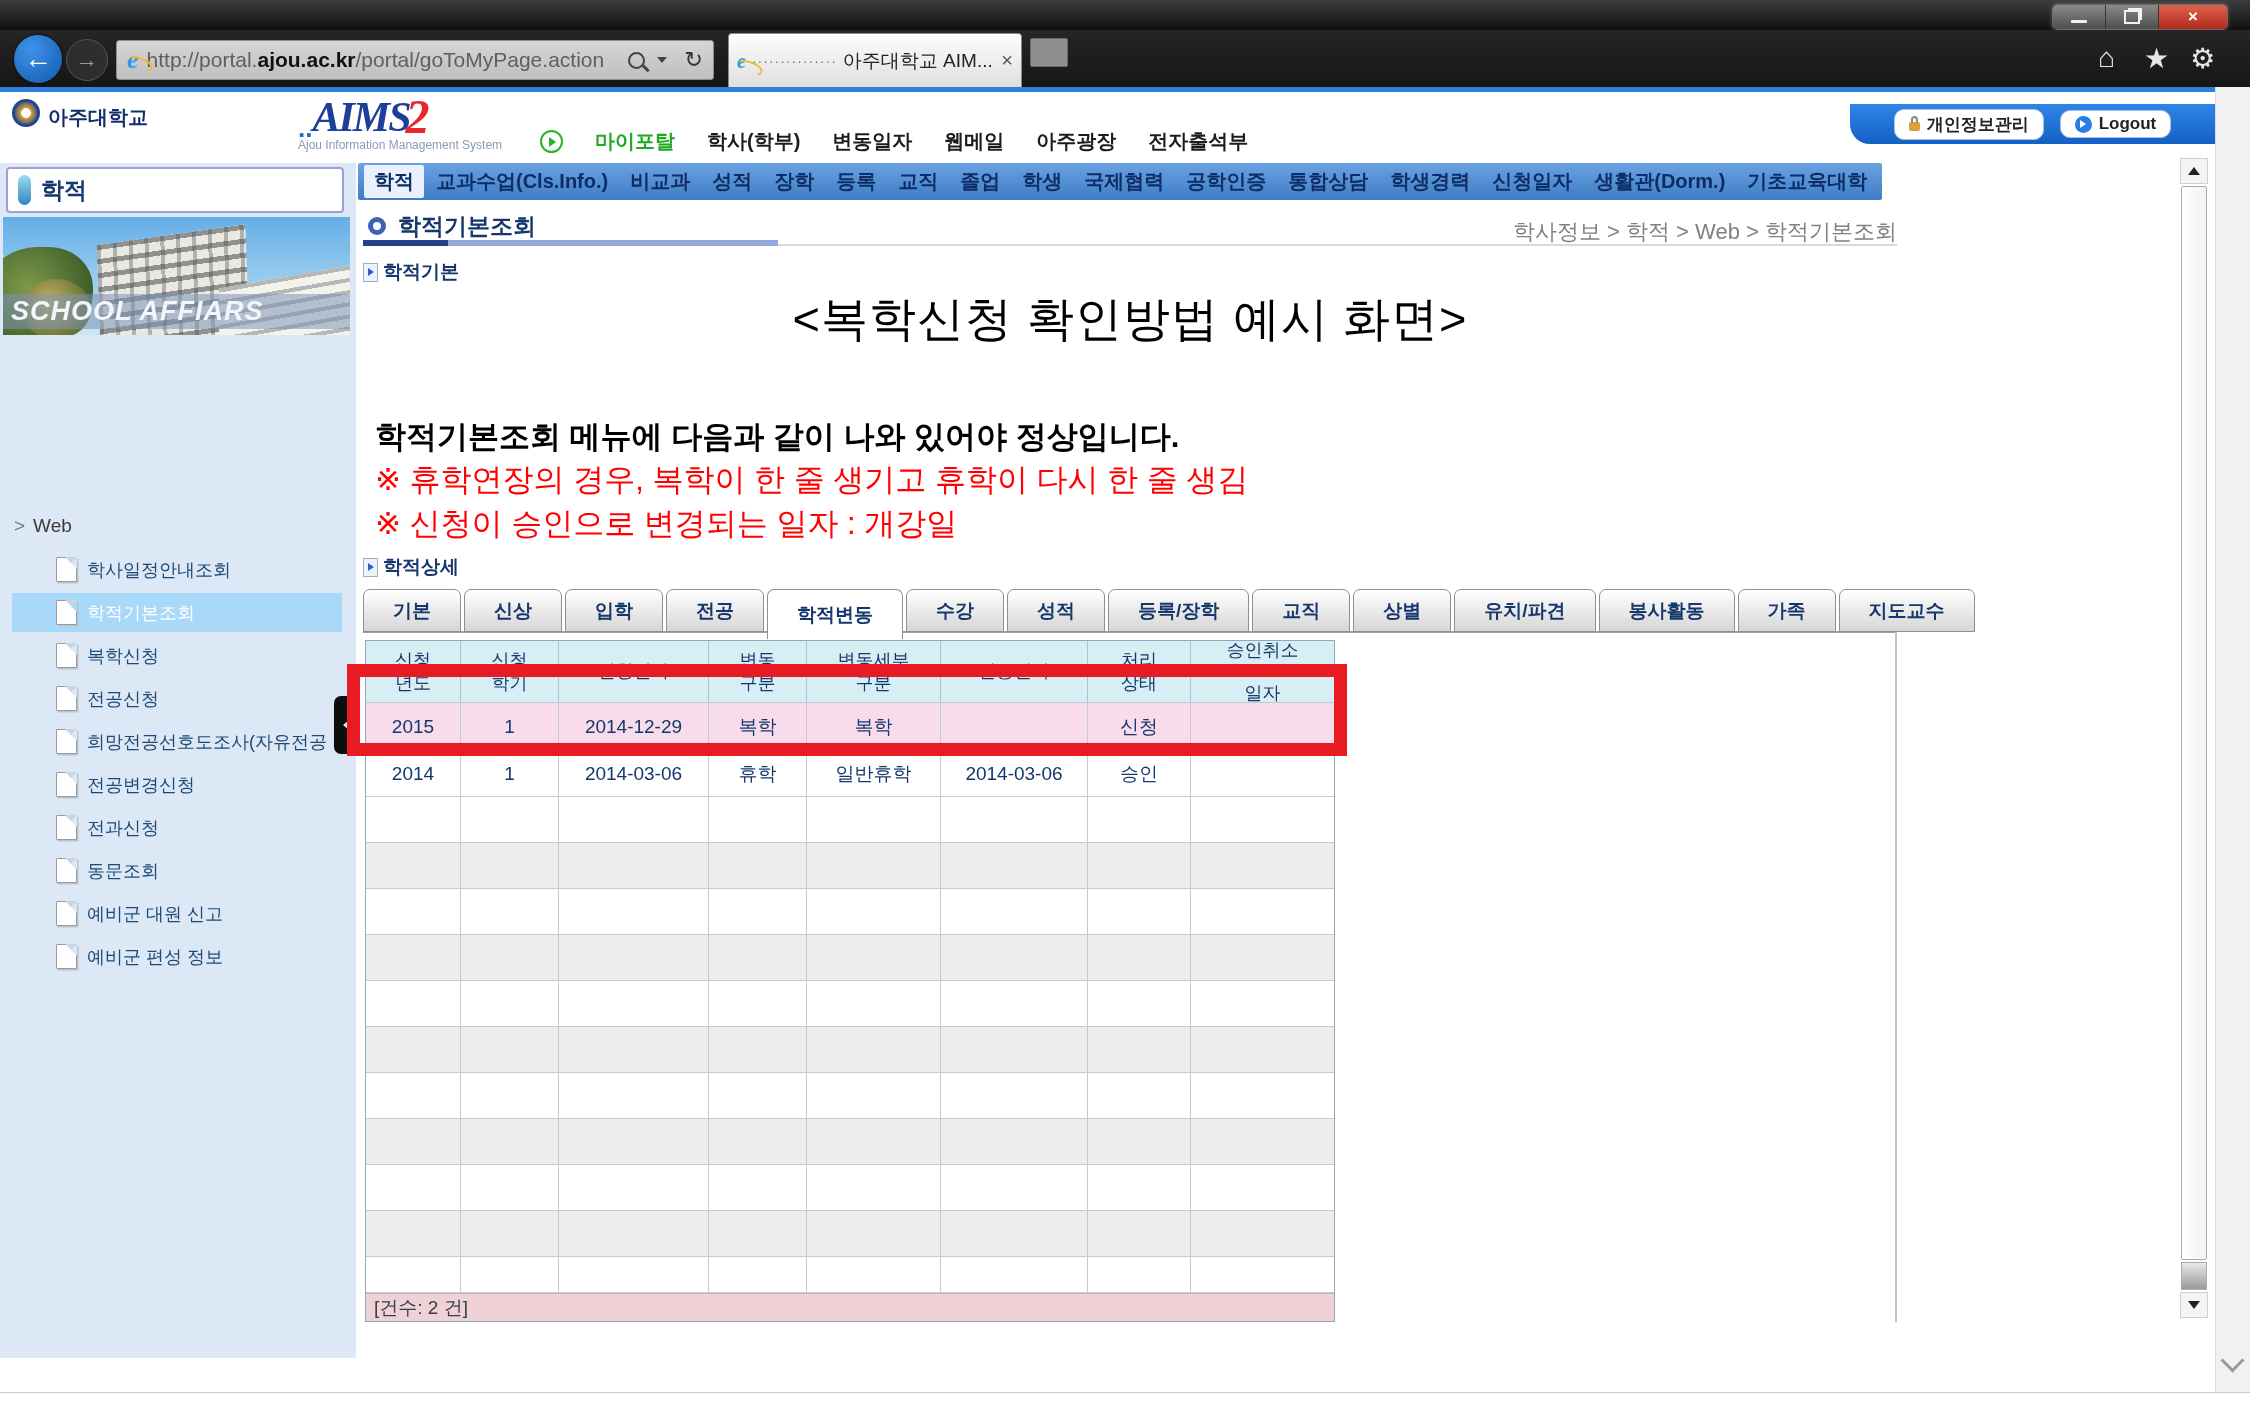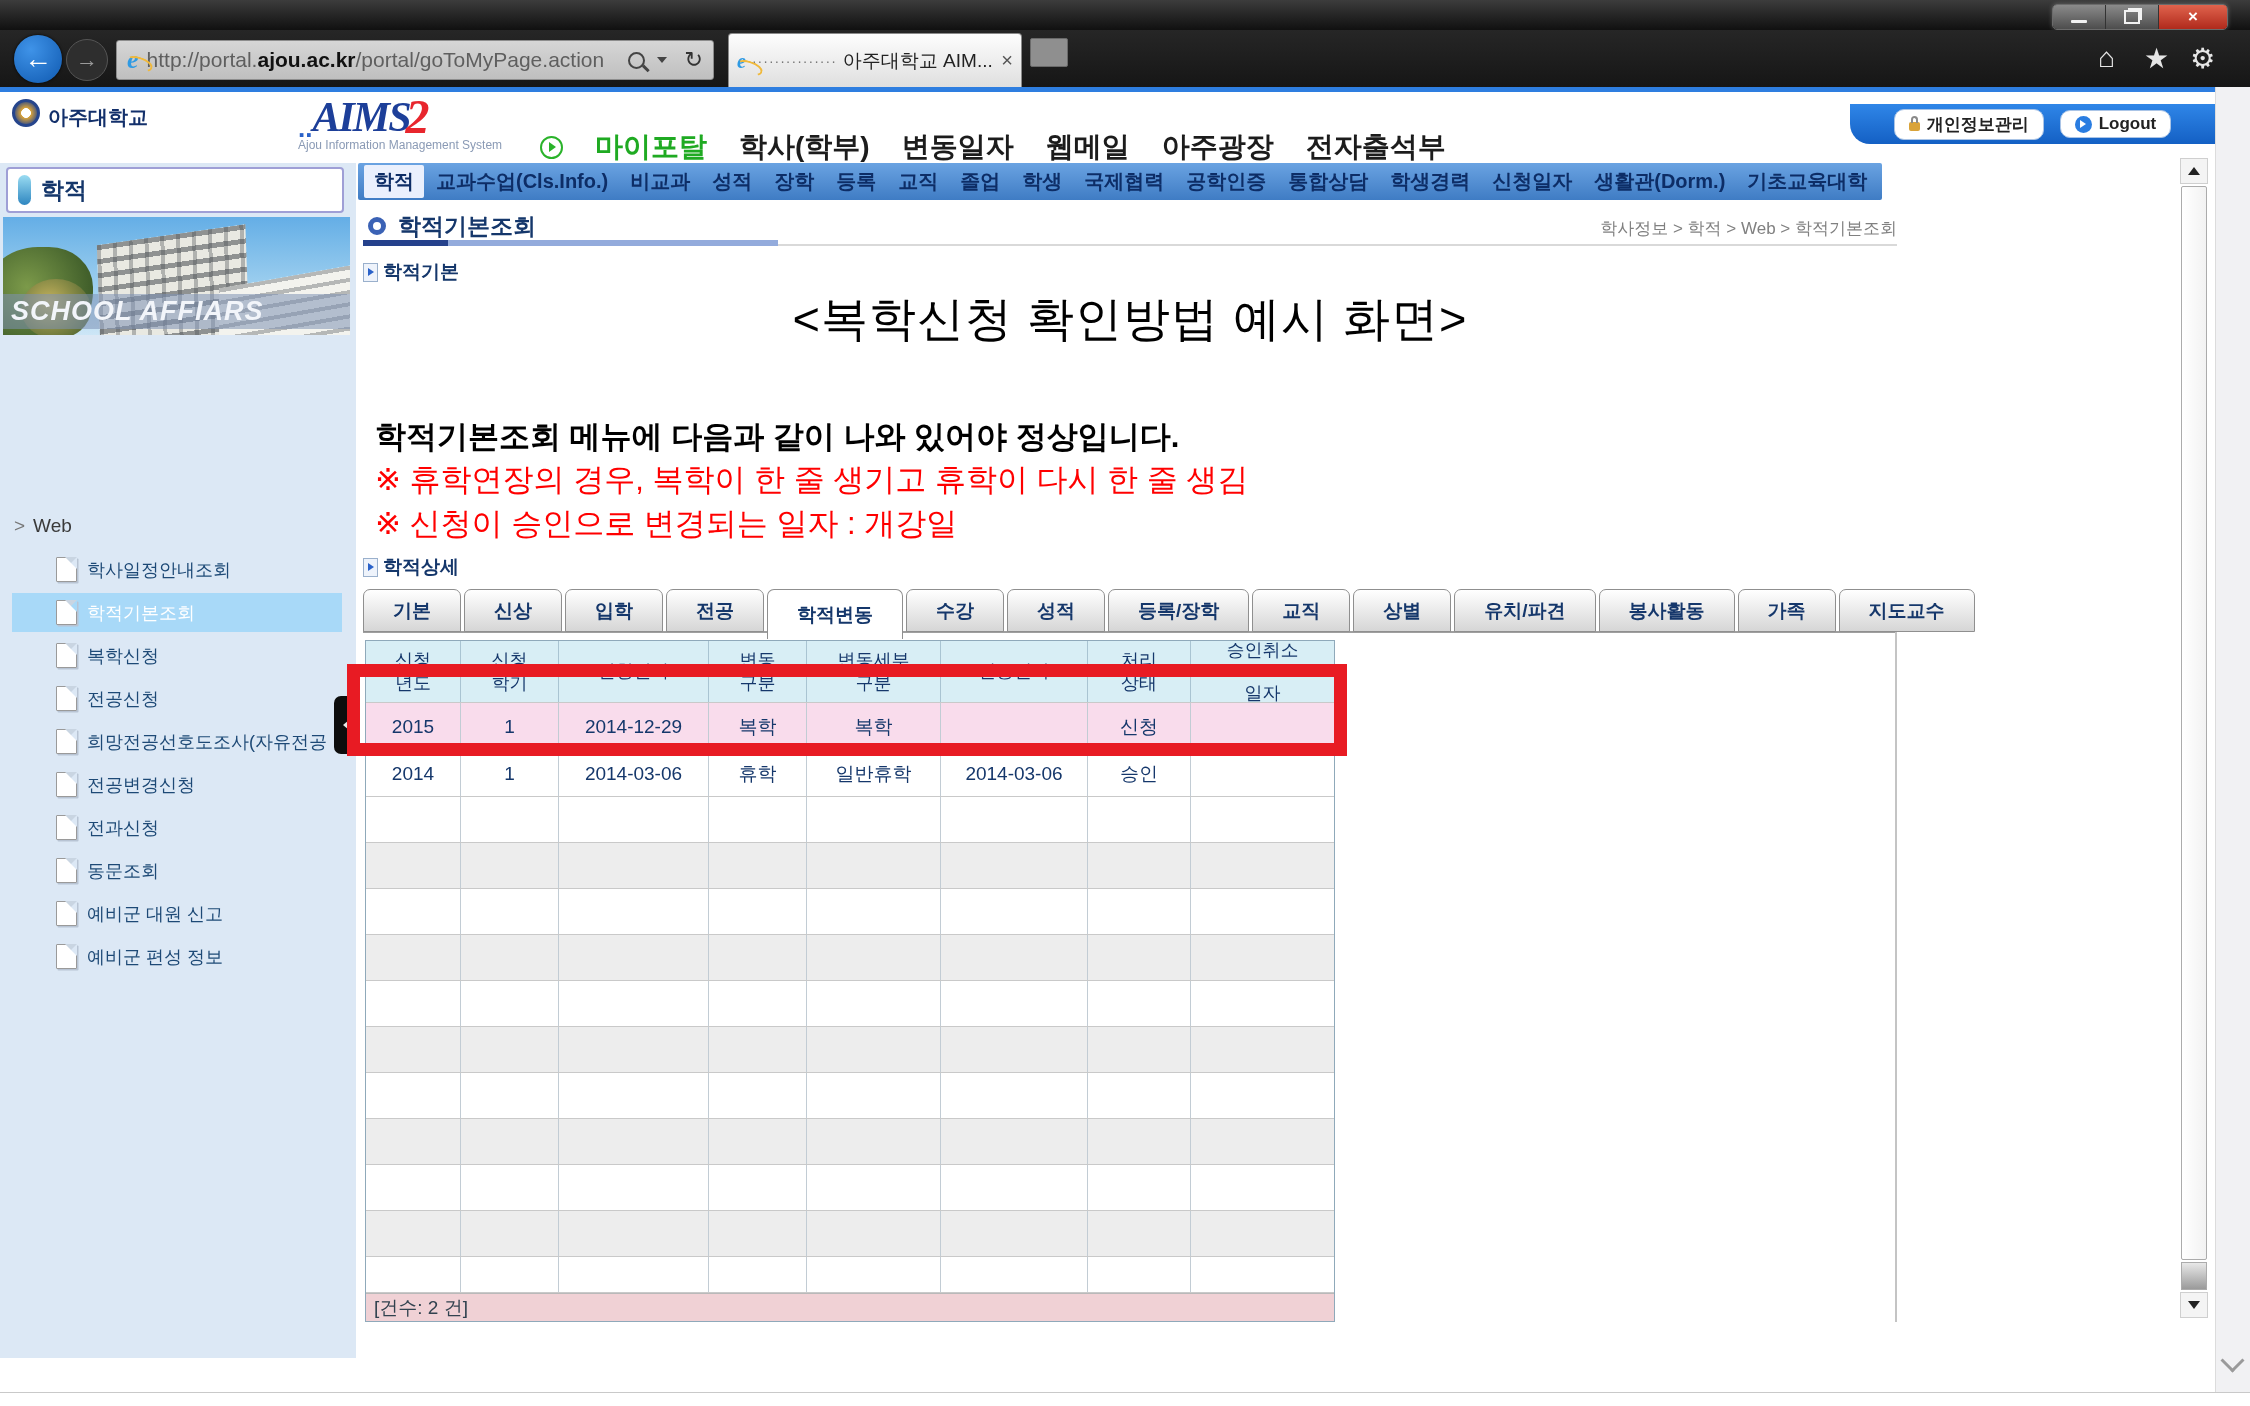--- a/index.html
+++ b/index.html
@@ -48,21 +48,21 @@
   #logo-dots{color:#2a62c9;font-size:26px;font-weight:bold;line-height:.6;}
   #logo-text{font-family:"Liberation Serif","DejaVu Serif",serif;font-style:italic;font-weight:bold;font-size:42px;color:#1d3f99;letter-spacing:-2px;line-height:.9;}
   #logo-number{font-family:"Liberation Serif","DejaVu Serif",serif;font-style:italic;font-weight:bold;font-size:48px;color:#e8262d;line-height:.8;margin-left:-4px;}
   #logo-sub{font-size:12px;color:#8a9ab5;margin-top:2px;}
   #hdr-band{left:1850px;top:104px;width:365px;height:40px;background:linear-gradient(180deg,#2f86e8,#1460c4);border-radius:0 0 0 20px;display:flex;align-items:center;justify-content:center;gap:16px;}
   .hdr-btn{display:flex;align-items:center;gap:7px;background:#fff;border:1px solid #aac4e6;border-radius:10px;padding:3px 14px;font-size:17px;font-weight:bold;color:#222;}
   .padlock{width:11px;height:9px;background:#d9a33a;border-radius:2px;position:relative;margin-top:4px;}
   .padlock::before{content:"";position:absolute;top:-6px;left:2px;width:7px;height:7px;border:2px solid #8a8a8a;border-bottom:none;border-radius:5px 5px 0 0;box-sizing:border-box;}
   .logout-circ{width:17px;height:17px;border-radius:50%;background:#2a7de1;display:flex;align-items:center;justify-content:center;}
   .logout-circ::after{content:"";width:0;height:0;border-top:4px solid transparent;border-bottom:4px solid transparent;border-left:6px solid #fff;}
-  #top-nav{left:540px;top:128px;display:flex;align-items:center;gap:32px;font-size:28px;font-weight:bold;color:#1c1c1c;}
+  #top-nav{left:540px;top:128px;display:flex;align-items:center;gap:32px;font-size:20px;font-weight:bold;color:#1c1c1c;}
   .play-circ{width:19px;height:19px;border-radius:50%;border:2px solid #2ab32a;display:flex;align-items:center;justify-content:center;}
   .play-circ::after{content:"";width:0;height:0;border-top:5px solid transparent;border-bottom:5px solid transparent;border-left:7px solid #2ab32a;margin-left:1px;}
   .nav-green{color:#1faa22;}
 
   
   #menubar{left:358px;top:163px;width:1524px;height:37px;background:linear-gradient(180deg,#6aa3e2,#3f7cc4);border-radius:2px;display:flex;align-items:center;padding:0 6px;box-sizing:border-box;gap:2px;}
   .menu-item{font-size:20px;font-weight:bold;color:#0d2d66;padding:3px 10px;white-space:nowrap;}
   .menu-item.first{background:#eaf0fd;border-radius:2px;}
 
   
@@ -91,21 +91,21 @@
   .side-item.active .doc{z-index:1;}
   .doc{width:19px;height:23px;background:#fff;border:1px solid #9a9a9a;border-radius:1px;position:relative;box-shadow:1.5px 1.5px 0 #b8c4d4;flex:none;}
   .doc::after{content:"";position:absolute;top:-1px;right:-1px;border-style:solid;border-width:6px;border-color:#c9d5e2 #dce8f5 transparent transparent;}
   .side-item.active .doc::after{border-color:#c9d5e2 #a8d9f8 transparent transparent;}
   #side-handle{left:334px;top:696px;width:24px;height:58px;background:#0d0d0d;border-radius:7px 0 0 7px;z-index:40;display:flex;align-items:center;justify-content:center;}
   #side-handle::after{content:"";width:0;height:0;border-top:5px solid transparent;border-bottom:5px solid transparent;border-right:6px solid #e8e8e8;}
 
   
   #pg-title-ico{left:368px;top:217px;width:15px;height:15px;border:5px solid #3b62b5;border-radius:50%;background:#fff;box-sizing:content-box;width:8px;height:8px;}
   #pg-title{left:398px;top:211px;font-size:23px;font-weight:bold;color:#15376b;}
-  #breadcrumb{top:217px;right:353px;font-size:17px;color:#808080;margin-left:28px;}
+  #breadcrumb{top:217px;right:353px;font-size:22px;color:#808080;margin-left:28px;}
   #u-gray{left:363px;top:244px;width:1534px;height:2px;background:#d9d9d9;}
   #u-dark{left:363px;top:240px;width:85px;height:6px;background:#25418c;}
   #u-light{left:448px;top:240px;width:330px;height:6px;background:#93abdc;}
   .sec-ico{width:13px;height:17px;background:#eef3fb;border:1px solid #9ab0cc;display:inline-flex;align-items:center;justify-content:center;flex:none;}
   .sec-ico::after{content:"";width:0;height:0;border-top:4px solid transparent;border-bottom:4px solid transparent;border-left:6px solid #2a62c9;}
   .sec-label{display:flex;align-items:center;gap:5px;font-size:19px;font-weight:bold;color:#15376b;}
   #sec-basic{left:363px;top:259px;}
   #sec-detail{left:363px;top:554px;}
   #heading{left:363px;top:288px;width:1534px;text-align:center;font-size:47px;color:#000;letter-spacing:1px;}
   #note-black{left:375px;top:416px;font-size:31px;font-weight:bold;color:#000;}

